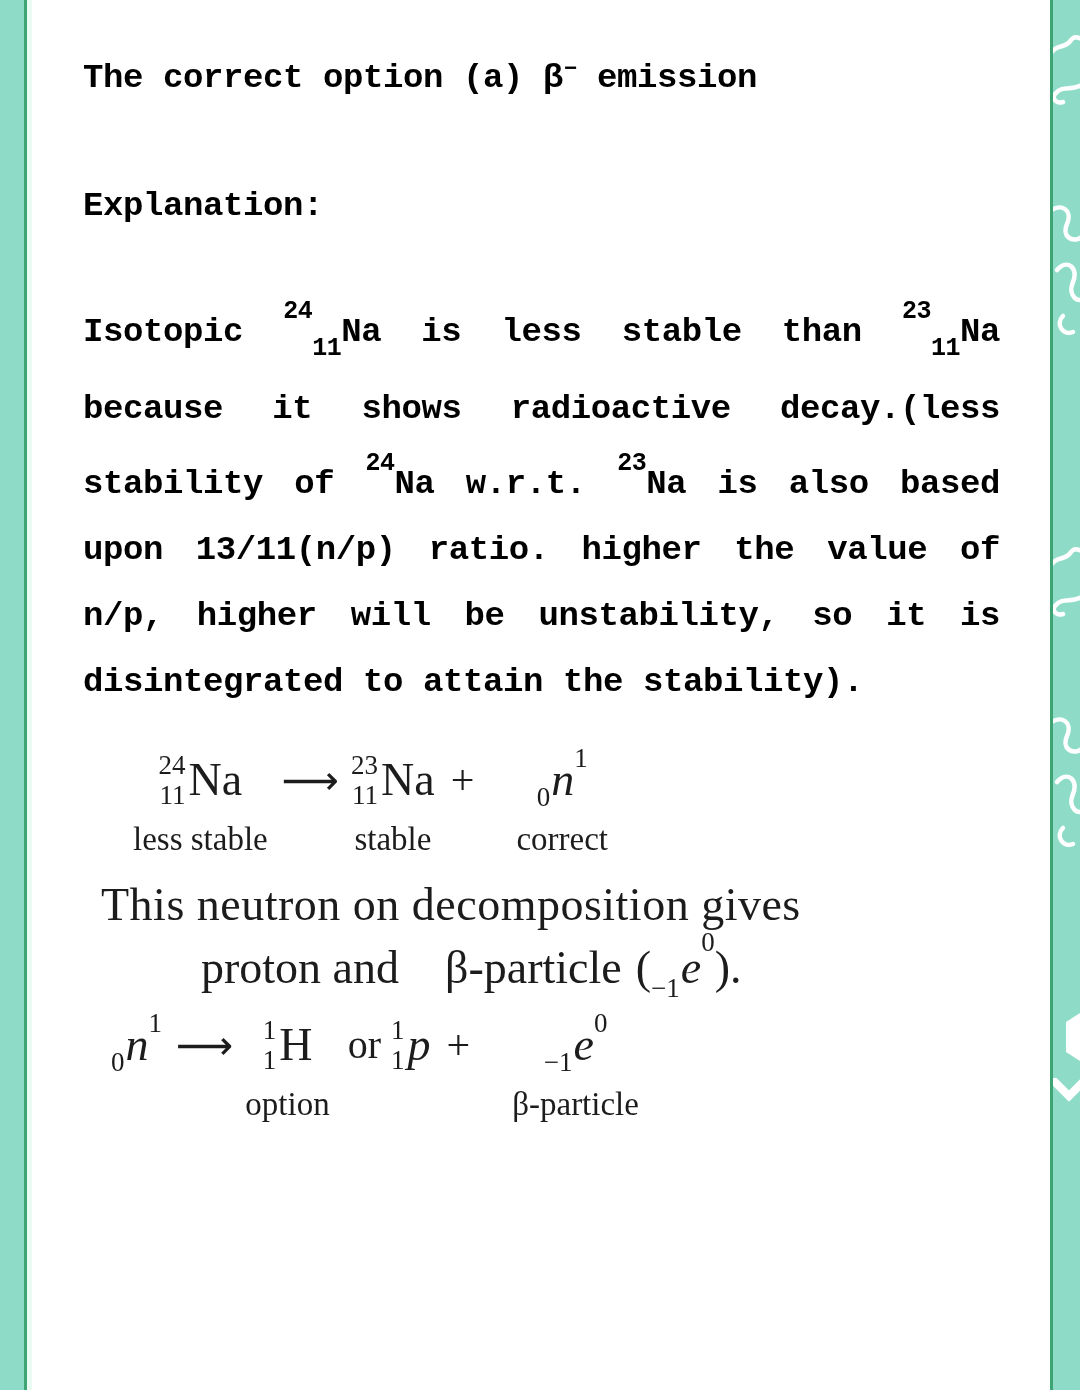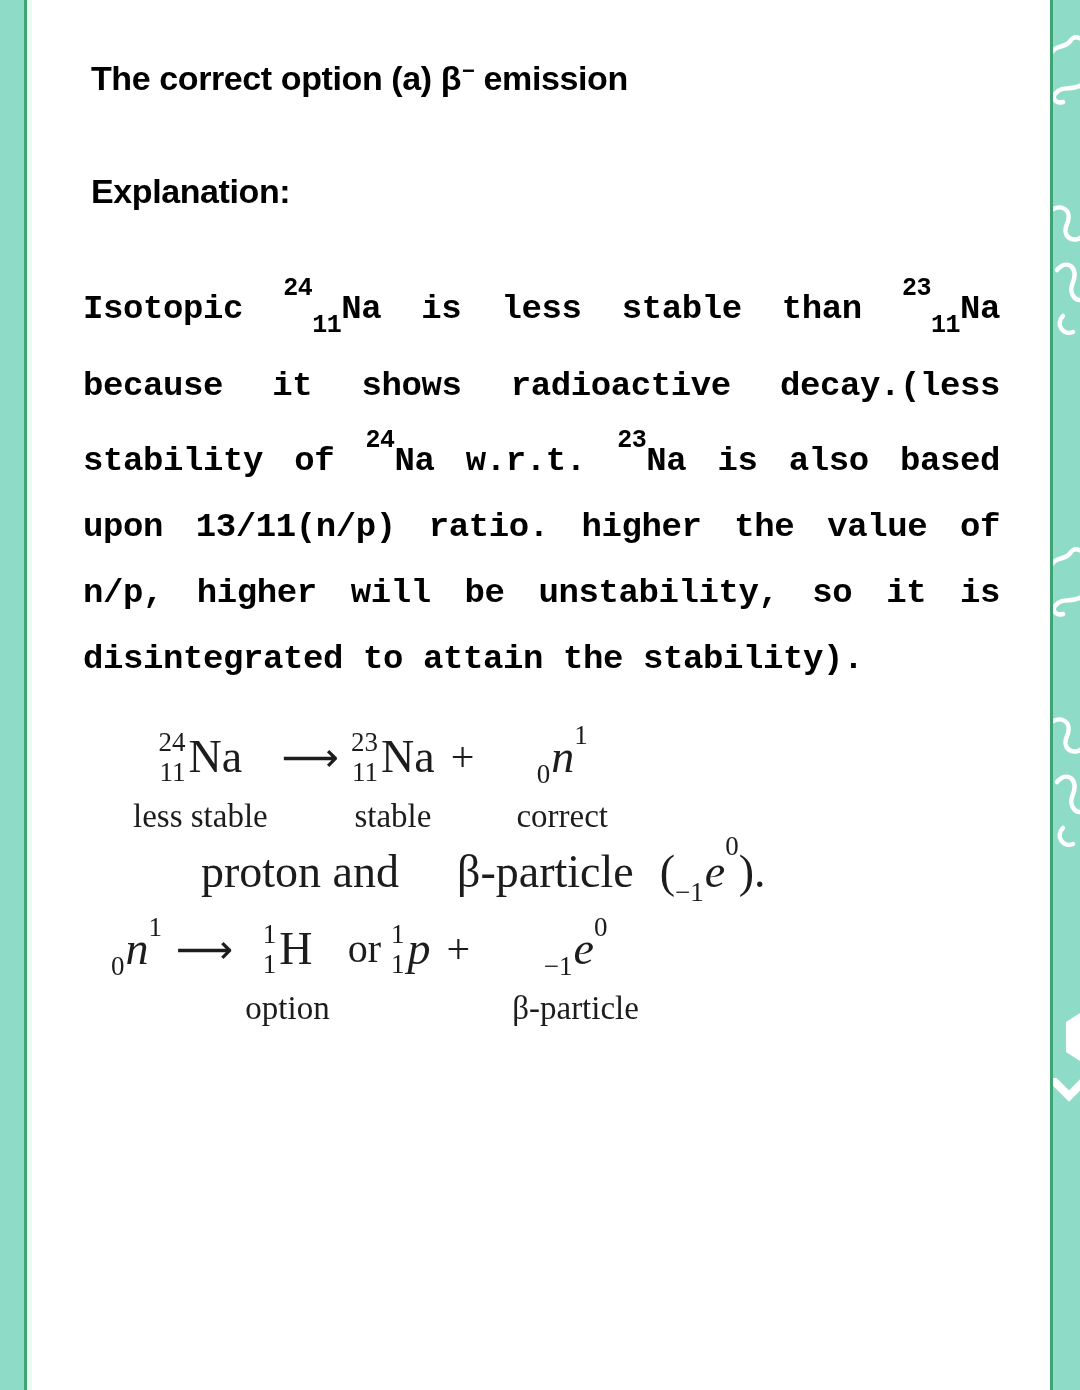--- a/index.html
+++ b/index.html
@@ -19,21 +19,21 @@
   .strip-right{right:0;width:27px;background:#8EDCC7;border-left:3px solid #3FA473;}
   .strip-right svg{position:absolute;left:0;top:0;}
   
   .content{
     position:absolute;left:33px;right:30px;top:0;bottom:0;
     padding:48px 50px 0 50px;
     color:#000;
   }
   .bold-line{
     font-size:34px;font-weight:700;letter-spacing:-0.4px;
-    margin:8px;line-height:44px;
+    margin:0;line-height:60px;font-family:Liberation Mono, monospace;
   }
   .heading{margin-top:64px;}
   .para{
     font-size:34px;font-weight:700;letter-spacing:-0.4px;
     line-height:66px;text-align:justify;margin:0;font-family:Liberation Mono, monospace;
   }
   .para-1{margin-top:54px;}
   .para-end{margin-top:72px;}
   .bsup{font-size:25px;position:relative;top:-0.45em;letter-spacing:-0.5px;}
   .bsub{font-size:25px;position:relative;top:0.25em;letter-spacing:-0.5px;}
@@ -54,21 +54,21 @@
   .sym{font-size:46px;line-height:1;}
   .it{font-style:italic;}
   .presub{font-size:27px;align-self:flex-end;padding-bottom:6px;margin-right:1px;}
   .postsup{font-size:27px;align-self:flex-start;padding-top:2px;}
   .arrow{font-family:"DejaVu Sans",sans-serif;font-size:40px;letter-spacing:-2px;margin:0 14px;}
   .plus{font-size:42px;margin:0 16px;}
   .or-word{font-size:40px;margin:0 10px 0 18px;text-align:right;}
   .term-label{font-size:33px;margin-top:4px;white-space:nowrap;}
   .gap-s{margin-left:26px;}
   .scan-line1{font-size:46px;margin:20px 0 0 18px;letter-spacing:0.5px;}
-  .scan-line2{font-size:46px;margin:10px 0 0 118px;display:flex;align-items:flex-start;gap:12px;}
+  .scan-line2{font-size:46px;margin:10px 0 0 118px;display:flex;align-items:flex-start;}
   .scan-line2 .beta-word{margin-left:46px;}
   .scan-line2 .paren-group{display:inline-flex;align-items:center;margin-left:14px;}
   .scan-line2 .presub{padding-bottom:0;position:relative;top:10px;}
   .scan-line2 .postsup{padding-top:0;position:relative;top:-14px;}
 </style>
 </head>
 <body>
 
 <div class="strip strip-left"></div>
 
@@ -127,20 +127,21 @@
       <span class="term gap-s">
         <span class="term-eq">
           <span class="presub">0</span>
           <span class="sym it">n</span>
           <span class="postsup">1</span>
         </span>
         <span class="term-label">correct</span>
       </span>
     </div>
 
+    <div class="scan-line1">This neutron on decomposition gives</div>
 
     <div class="scan-line2">
       <span>proton and</span>
       <span class="beta-word">β-particle</span>
       <span class="paren-group">
         <span>(</span>
         <span class="presub">−1</span>
         <span class="it">e</span>
         <span class="postsup">0</span>
         <span>).</span>

